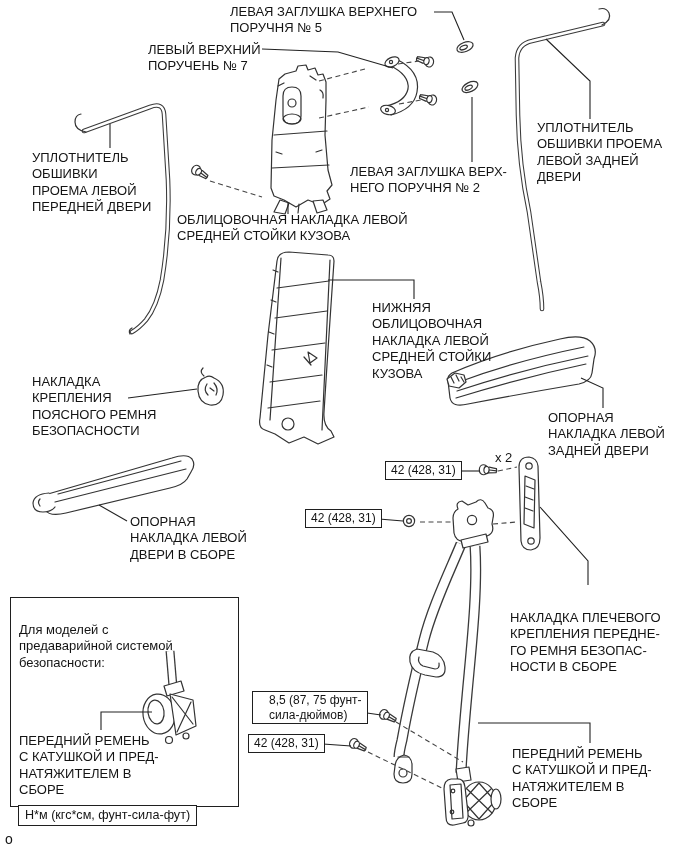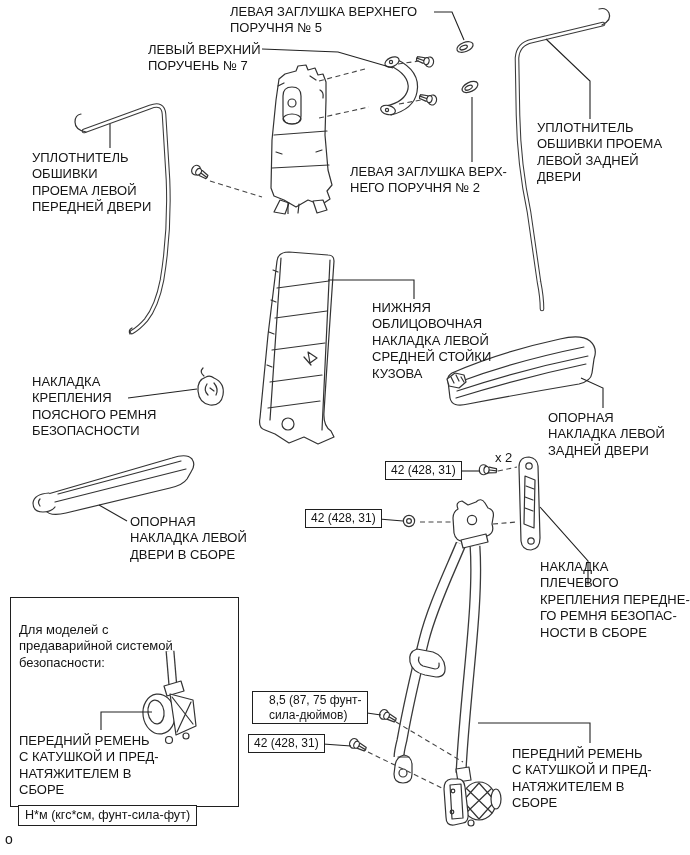--- a/index.html
+++ b/index.html
@@ -222,40 +222,42 @@
   <div class="lbl" style="left:230px;top:4px;">ЛЕВАЯ ЗАГЛУШКА ВЕРХНЕГО
 ПОРУЧНЯ № 5</div>
   <div class="lbl" style="left:148px;top:42px;">ЛЕВЫЙ ВЕРХНИЙ
 ПОРУЧЕНЬ № 7</div>
   <div class="lbl" style="left:32px;top:150px;">УПЛОТНИТЕЛЬ
 ОБШИВКИ
 ПРОЕМА ЛЕВОЙ
 ПЕРЕДНЕЙ ДВЕРИ</div>
   <div class="lbl" style="left:350px;top:164px;">ЛЕВАЯ ЗАГЛУШКА ВЕРХ-
 НЕГО ПОРУЧНЯ № 2</div>
+  <div class="lbl" style="left:177px;top:212px;">ОБЛИЦОВОЧНАЯ НАКЛАДКА ЛЕВОЙ
+СРЕДНЕЙ СТОЙКИ КУЗОВА</div>
   <div class="lbl" style="left:537px;top:120px;">УПЛОТНИТЕЛЬ
 ОБШИВКИ ПРОЕМА
 ЛЕВОЙ ЗАДНЕЙ
 ДВЕРИ</div>
   <div class="lbl" style="left:345px;top:300px;margin-left:27px;">НИЖНЯЯ
 ОБЛИЦОВОЧНАЯ
 НАКЛАДКА ЛЕВОЙ
 СРЕДНЕЙ СТОЙКИ
 КУЗОВА</div>
   <div class="lbl" style="left:32px;top:374px;">НАКЛАДКА
 КРЕПЛЕНИЯ
 ПОЯСНОГО РЕМНЯ
 БЕЗОПАСНОСТИ</div>
   <div class="lbl" style="left:548px;top:410px;">ОПОРНАЯ
 НАКЛАДКА ЛЕВОЙ
 ЗАДНЕЙ ДВЕРИ</div>
   <div class="lbl" style="left:130px;top:514px;">ОПОРНАЯ
 НАКЛАДКА ЛЕВОЙ
 ДВЕРИ В СБОРЕ</div>
-  <div class="lbl" style="left:510px;top:559px;margin-left:30px;">НАКЛАДКА ПЛЕЧЕВОГО
+  <div class="lbl" style="left:510px;top:610px;">НАКЛАДКА ПЛЕЧЕВОГО
 КРЕПЛЕНИЯ ПЕРЕДНЕ-
 ГО РЕМНЯ БЕЗОПАС-
 НОСТИ В СБОРЕ</div>
   <div class="lbl" style="left:512px;top:746px;">ПЕРЕДНИЙ РЕМЕНЬ
 С КАТУШКОЙ И ПРЕД-
 НАТЯЖИТЕЛЕМ В
 СБОРЕ</div>
 
   <div class="tq" style="left:385px;top:461px;">42 (428, 31)</div>
   <div class="qty" style="left:495px;top:450px;">x 2</div>

